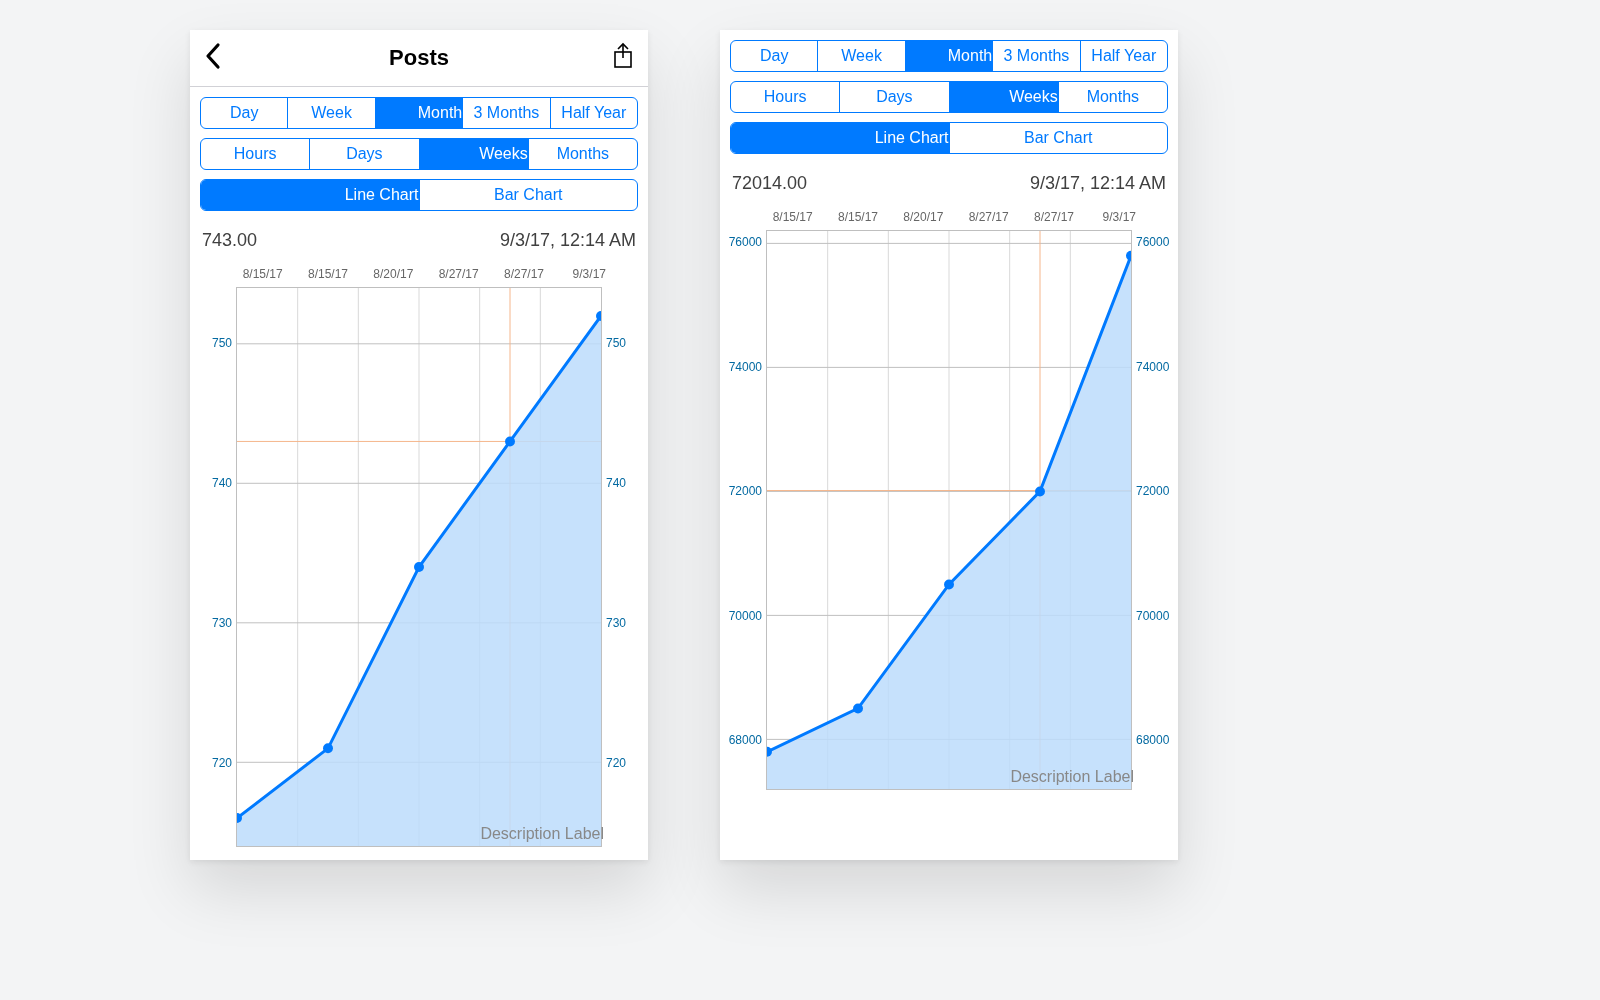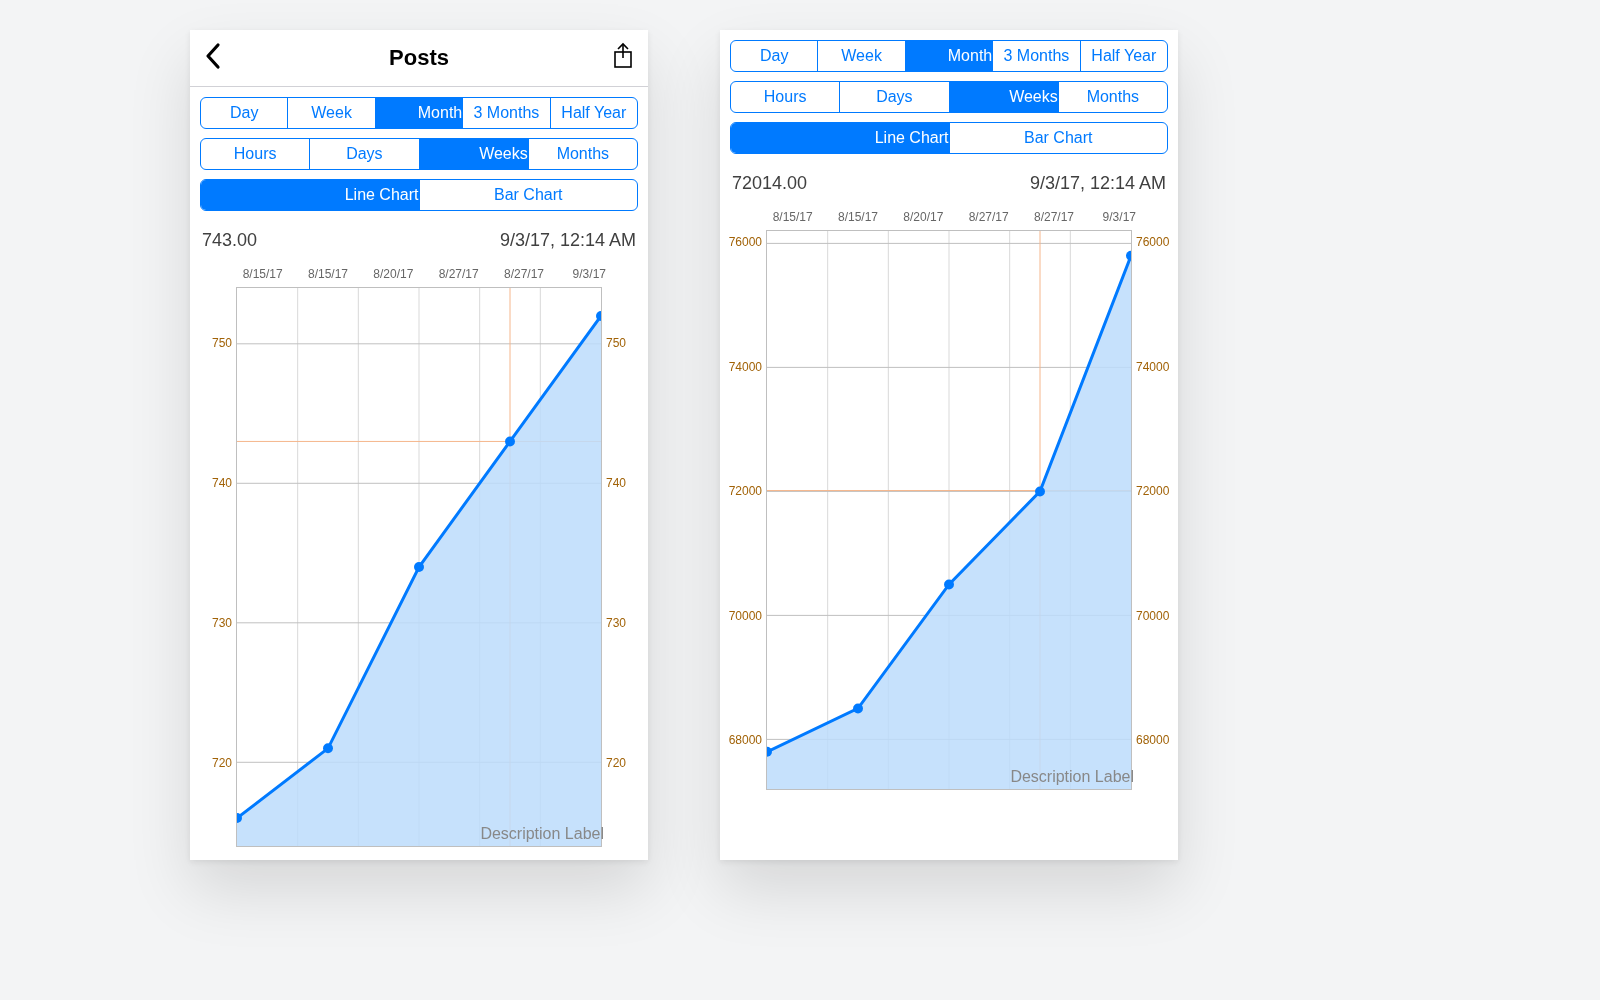--- a/index.html
+++ b/index.html
@@ -36,21 +36,21 @@
   
   .readout{display:flex;justify-content:space-between;padding:4px 12px 2px;font-size:18px;color:#404040;}
   .readout .val{font-weight:400;}
 
   
   .xticks{display:flex;justify-content:space-between;padding:0 26px 0 40px;font-size:12px;color:#666;}
   .xticks span{flex:1;text-align:center;margin-top:14px;}
 
   
   .chart-wrap{position:relative;margin:6px 8px 0;height:560px;}
-  .ytick{position:absolute;font-size:12px;color:#a16207;transform:translateY(-50%);}  
+  .ytick{position:absolute;font-size:12px;color:#0369a1;transform:translateY(-50%);}  
   .ytick.left{left:0;text-align:right;width:34px;}
   .ytick.right{right:0;text-align:left;width:34px;}
   .plot{position:absolute;left:38px;right:38px;top:0;bottom:0;border:1px solid var(--grid);}
   .desc-label{position:absolute;right:36px;bottom:4px;font-size:16px;color:#888;}
   svg.chartsvg{position:absolute;left:0;top:0;width:100%;height:100%;}
 </style>
 </head>
 <body>
 
 <div class="stage" id="stage">

